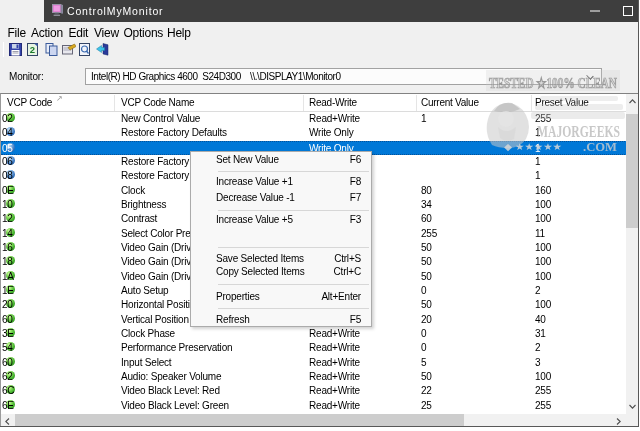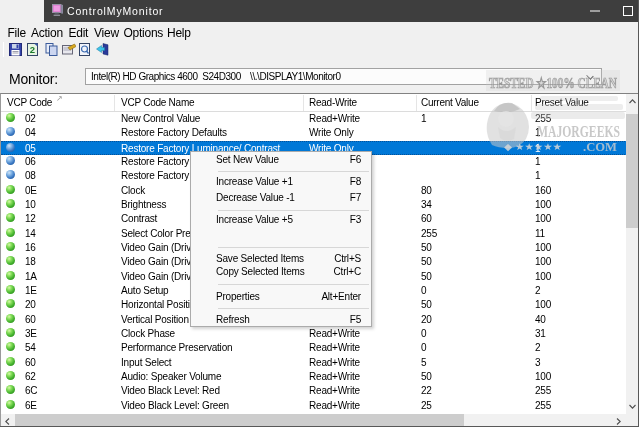--- a/index.html
+++ b/index.html
@@ -16,35 +16,35 @@
 #menubar { position:absolute; left:1px; top:22px; width:637px; height:18px; background:#f0f0f0; font-size:12px; letter-spacing:-0.25px; color:#000; }
 #menubar span { position:absolute; top:3.5px; }
 
 
 #toolbar { position:absolute; left:1px; top:40px; width:637px; height:19px; background:#f0f0f0; }
 #toolbar .grip { position:absolute; left:2px; top:2px; width:1px; height:15px; background:#cfcfcf; border-right:1px solid #fff; }
 .tbi { position:absolute; top:1px; }
 
 
 #panel { position:absolute; left:1px; top:59px; width:637px; height:34px; background:#f0f0f0; }
-#panel .lab { position:absolute; left:8px; top:12px; font-size:14px; letter-spacing:-0.2px; color:#000; }
+#panel .lab { position:absolute; left:8px; top:12px; font-size:10px; letter-spacing:-0.2px; color:#000; }
 #combo { position:absolute; left:85px; top:68px; width:517px; height:17px; background:#fcfcfc; border:1px solid #a2a2a2; }
 #combo .ctext { position:absolute; left:5px; top:2px; font-size:10px; letter-spacing:-0.45px; color:#000; white-space:pre; }
 #combo .arr { position:absolute; right:8px; top:4px; width:6px; height:6px; border-right:1.3px solid #444; border-bottom:1.3px solid #444; transform:rotate(45deg) scale(1,.75); }
 
 
 #table { position:absolute; left:0; top:93px; width:639px; height:334px; background:#fff; border-top:1px solid #828282; border-left:1px solid #9a9a9a; border-right:1px solid #565656; }
 #hdr { position:absolute; left:1px; top:94px; width:625px; height:18px; background:#fff; border-bottom:1px solid #dcdcdc; font-size:10px; letter-spacing:-0.25px; color:#000; }
 #hdr span { position:absolute; top:2.5px; }
 #hdr .sep { position:absolute; top:1px; width:1px; height:16px; background:#e5e5e5; }
 
 .row { position:absolute; left:1px; width:626px; height:14.33px; font-size:10px; letter-spacing:-0.2px; color:#000; }
 .row span { position:absolute; top:1px; white-space:pre; }
 .row.sel { background:#0078d7; color:#fff; border-top:1px dotted rgba(10,50,100,0.55); border-bottom:1px dotted rgba(10,50,100,0.55); }
-.c0 { left:24px; }
+.c0 { left:1px; }
 .c1 { left:120px; }
 .c2 { left:308px; }
 .c3 { left:420px; }
 .c4 { left:534px; }
 .dot { position:absolute; left:5px; top:2px; width:9px; height:9px; border-radius:50%; }
 .dg { background:radial-gradient(circle at 35% 30%, #d8f8aa 0%, #8ae05e 26%, #47b430 58%, #2f921e 82%, #206c13 100%); }
 .db { background:radial-gradient(circle at 35% 30%, #cfe3f7 0%, #7fb2e4 30%, #3a77c2 62%, #245ea2 85%, #194e8c 100%); }
 
 
 #vsb { position:absolute; left:626px; top:94px; width:12px; height:320px; background:#f1f1f1; }
@@ -174,21 +174,20 @@
       <span class="dot db"></span>
       <span class="c0">04</span>
       <span class="c1">Restore Factory Defaults</span>
       <span class="c2">Write Only</span>
       <span class="c3"></span>
       <span class="c4">1</span>
     </div>
 <div class="row sel" style="top:140.66px">
       <span class="dot db"></span>
       <span class="c0">05</span>
-      <span class="c1">Restore Factory Luminance/ Contrast</span>
       <span class="c2">Write Only</span>
       <span class="c3"></span>
       <span class="c4">1</span>
     </div>
 <div class="row" style="top:154.99px">
       <span class="dot db"></span>
       <span class="c0">06</span>
       <span class="c1">Restore Factory Geometry Defaults</span>
       <span class="c2">Write Only</span>
       <span class="c3"></span>

